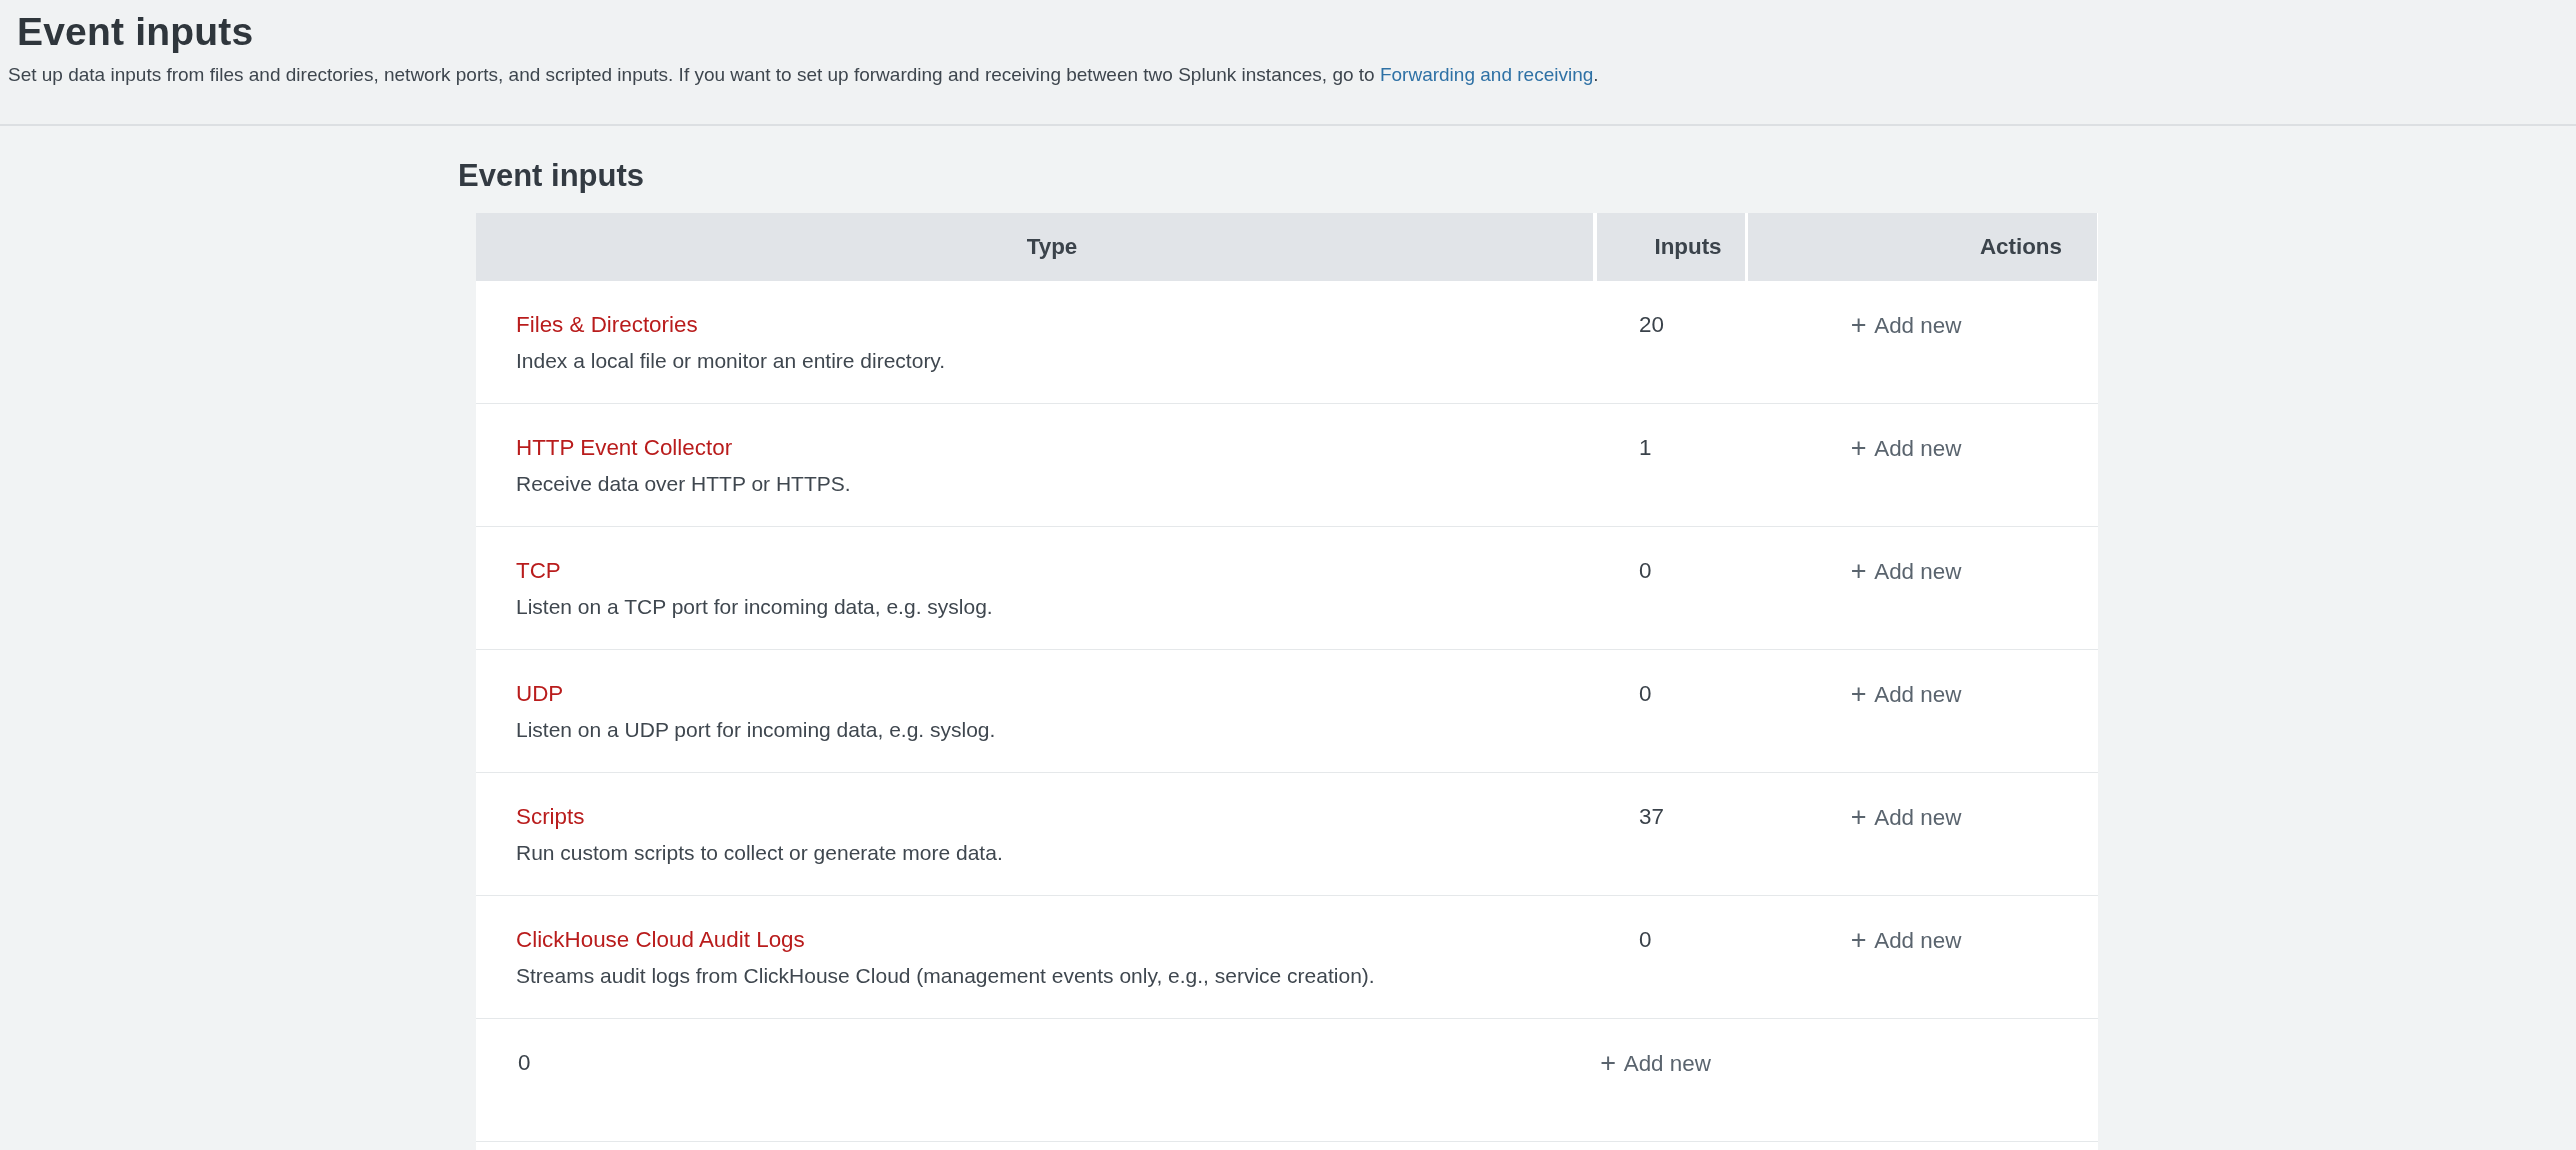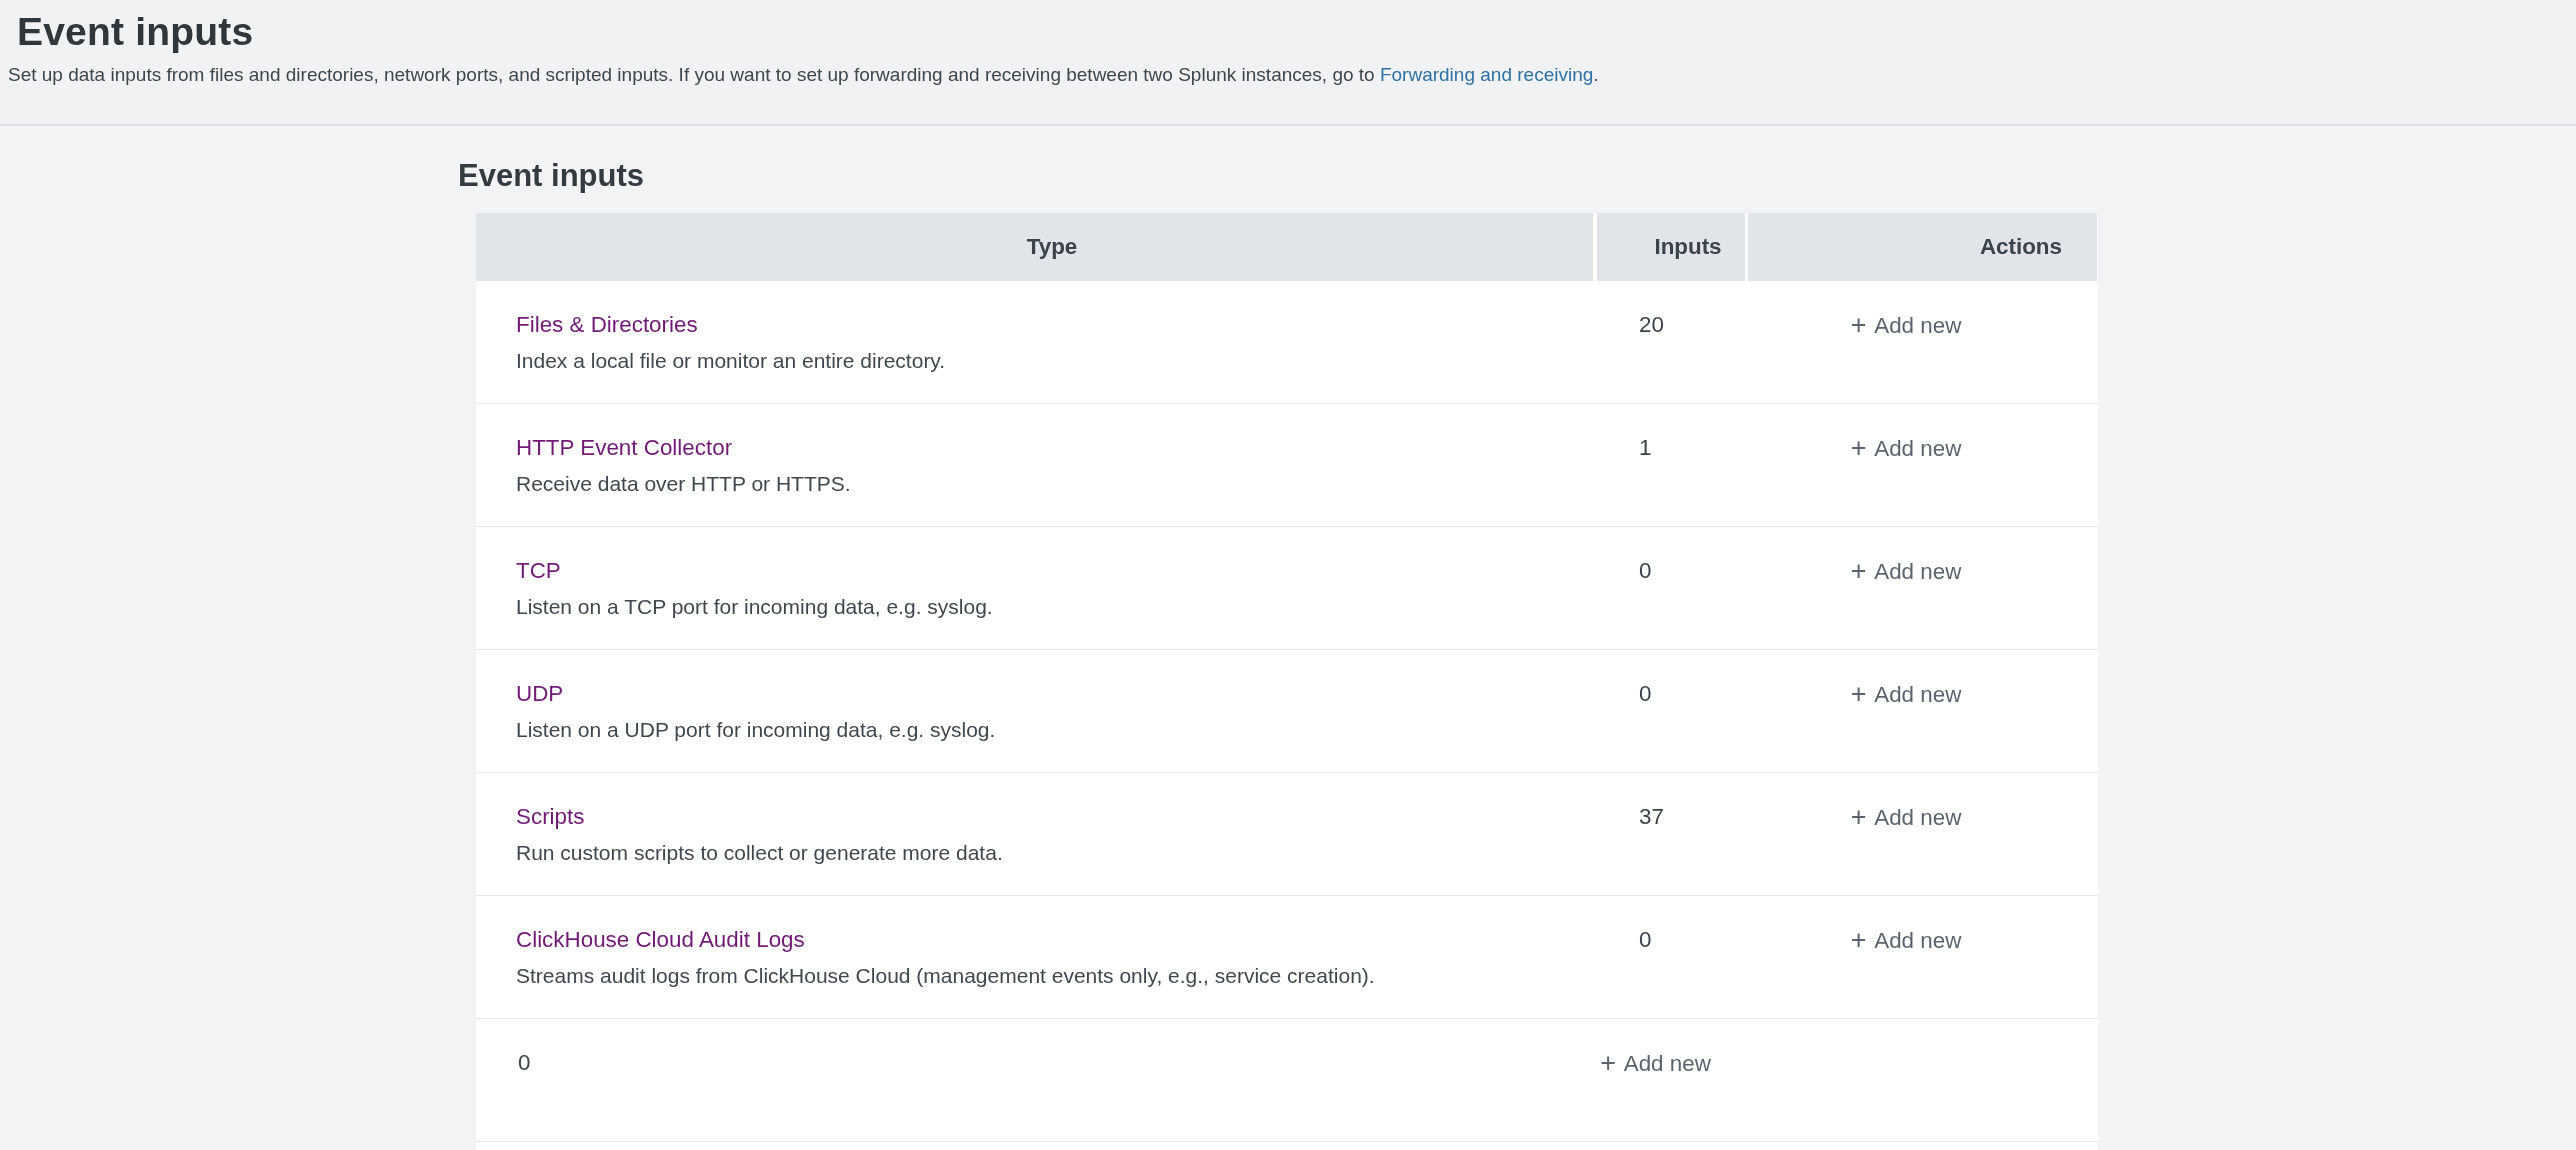--- a/index.html
+++ b/index.html
@@ -90,21 +90,21 @@
   }
   .row-stub {
     height: 13px;
     border-bottom: none;
     display: block;
   }
   .cell-type { padding: 31px 0 0 40px; overflow: visible; white-space: nowrap; }
   .type-link {
     font-size: 22.4px;
     line-height: 26px;
-    color: #701a75;
+    color: #b91c1c;
     text-decoration: none;
     cursor: pointer;
     display: inline-block;
   }
   .type-desc {
     margin-top: 10.4px;
     font-size: 21px;
     line-height: 26px;
     color: #3f474f;
   }

